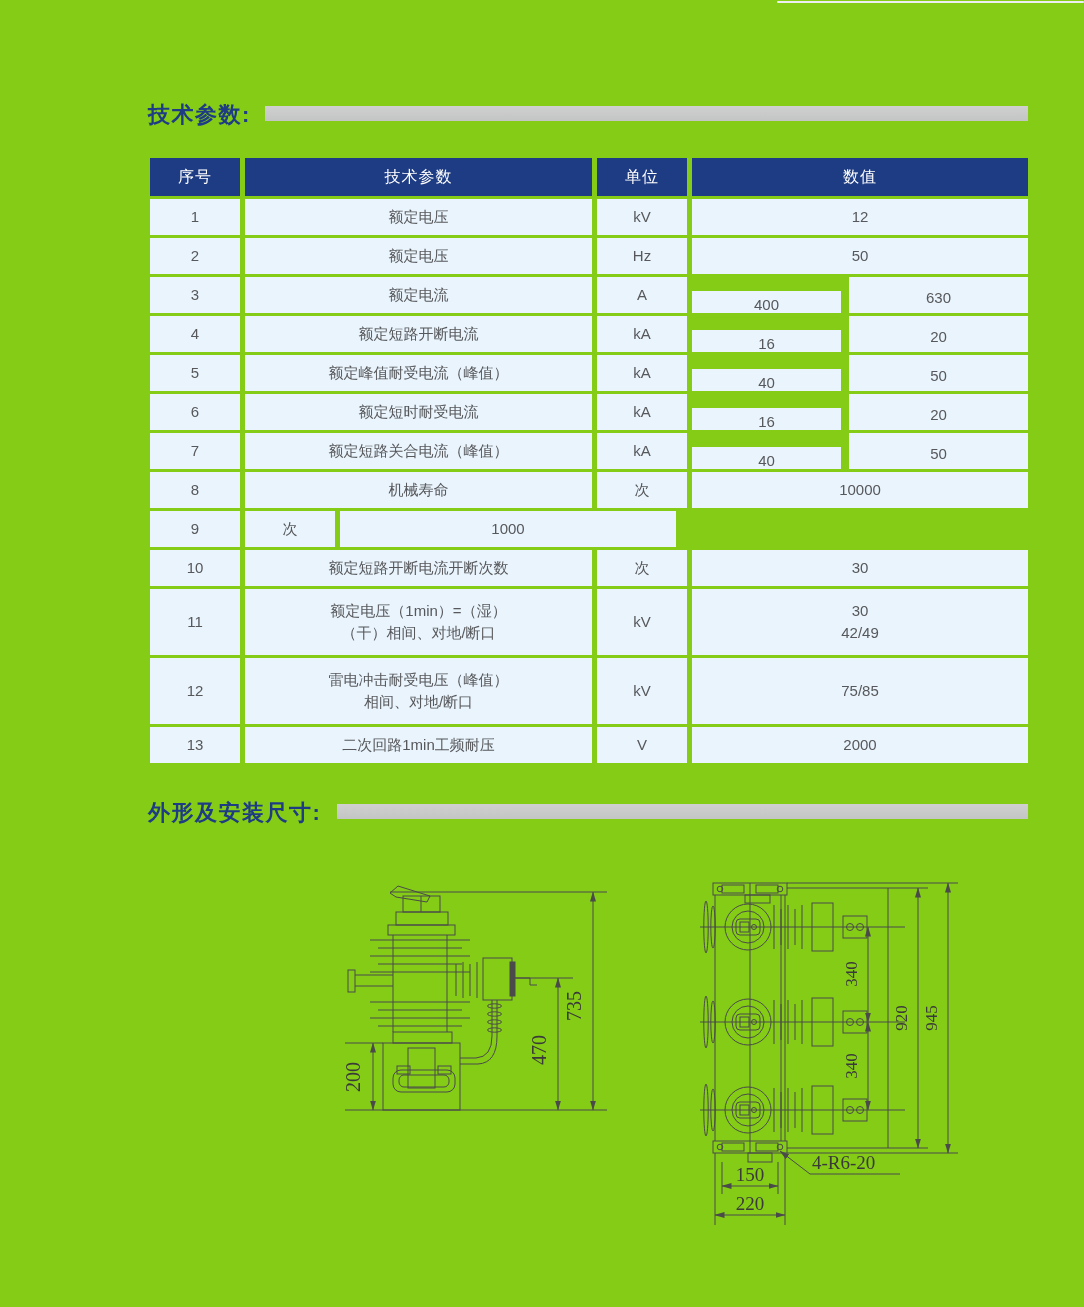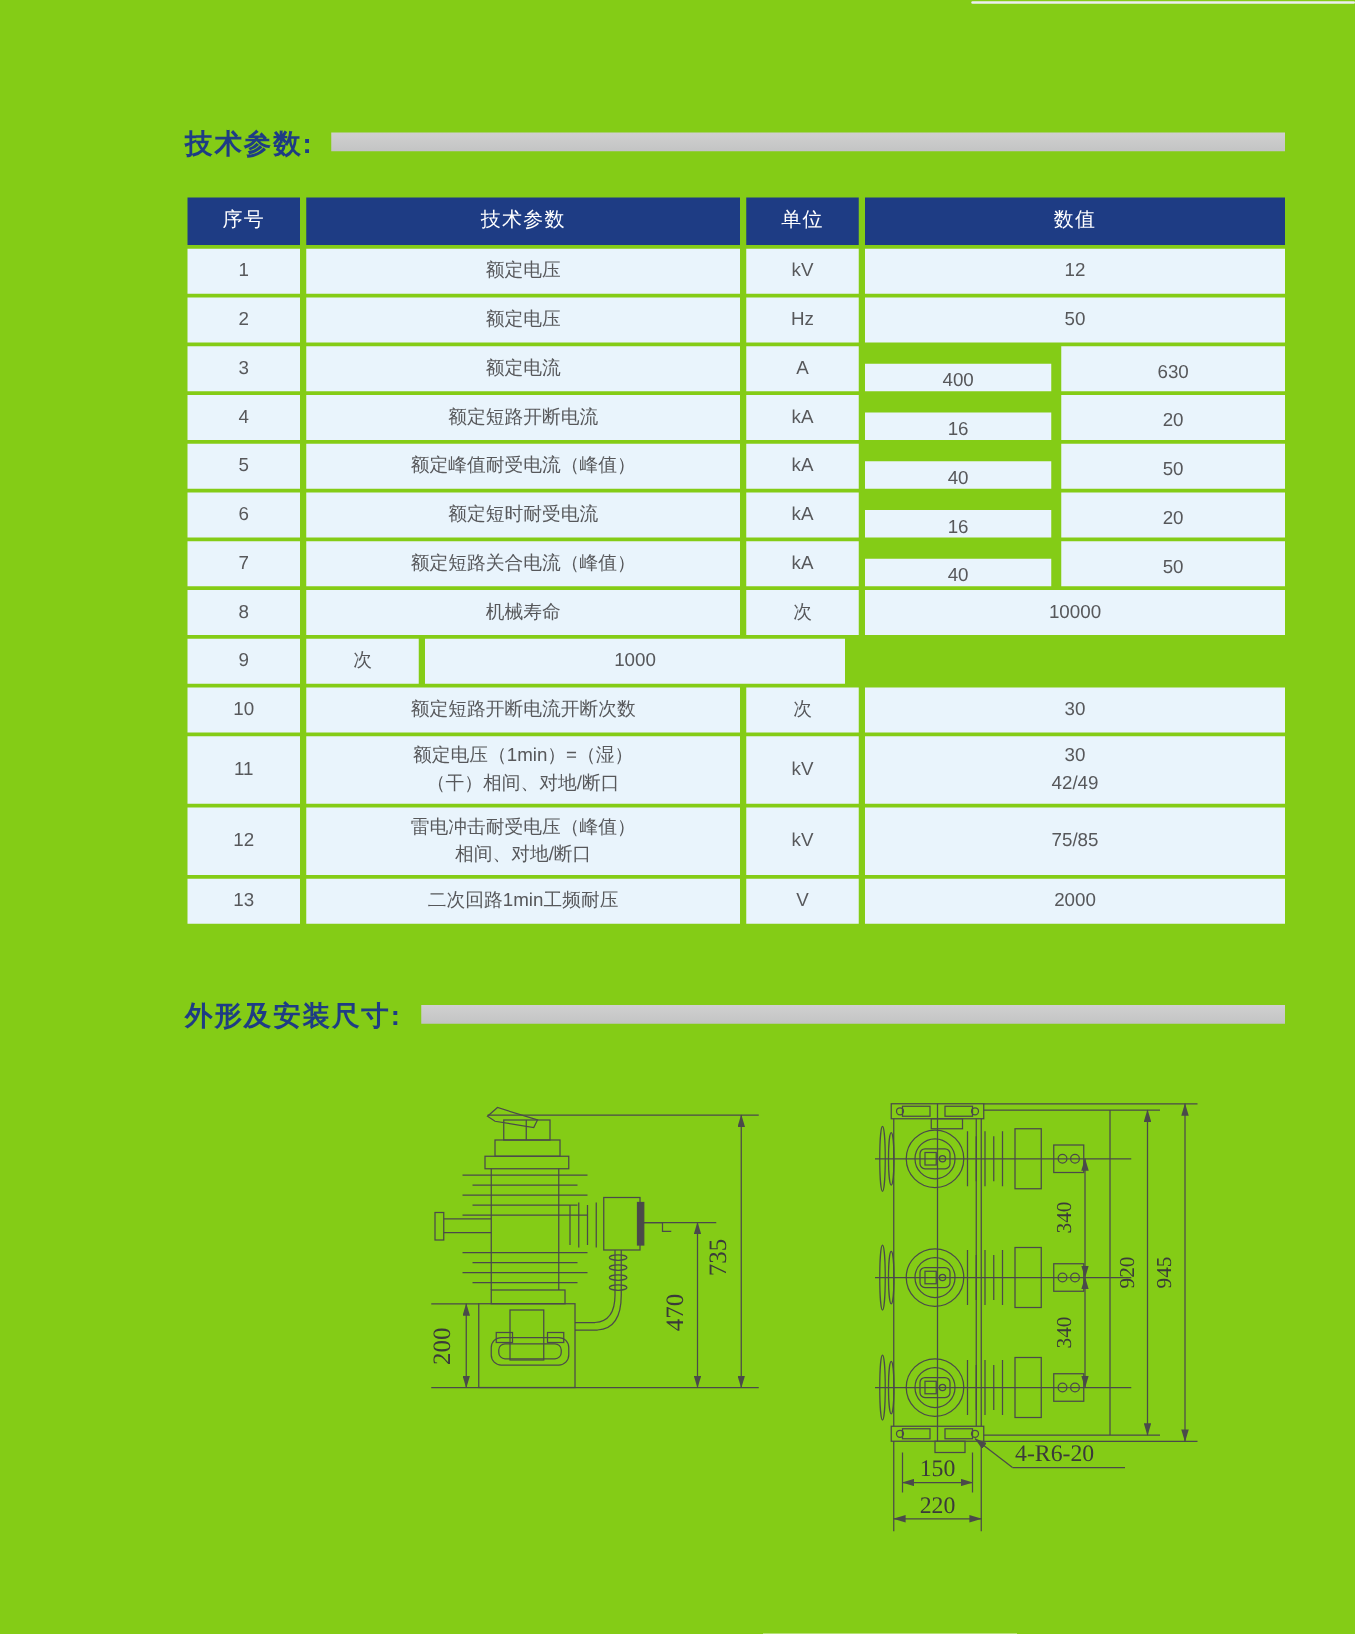--- a/index.html
+++ b/index.html
@@ -13,21 +13,21 @@
   .sec-title { position:absolute; font-weight:bold; font-size:22px; color:#1e3c84;
                letter-spacing:1.5px; white-space:nowrap; }
   .sec-bar   { position:absolute; height:15px;
                background:linear-gradient(180deg,#d0d0d0,#c3c4c4); }
 
   
   .tbl { position:absolute; left:150px; top:158px; width:878px;
          display:flex; flex-direction:column; gap:3px; }
   .trow { display:flex; gap:5px; height:36px; }
   .trow.head { height:38px; }
-  .trow.tall { height:54px; }
+  .trow.tall { height:66px; }
   .cell { display:flex; flex-direction:column; align-items:center; justify-content:center;
           background:#e9f4fc; color:#57585b; font-size:15px; line-height:1.5; text-align:center; }
   .trow.head .cell { background:#1e3c84; color:#ffffff; font-size:16px; letter-spacing:1px; }
   .c-no   { flex:0 0 90px; }
   .c-name { flex:1; }
   .c-unit { flex:0 0 90px; }
   .c-val  { flex:0 0 336px; }
   .valwrap { flex:0 0 336px; display:flex; gap:8px; background:transparent; }
   .valwrap .cell { padding-top:6px; }
   .vh-a { flex:0 0 149px;margin-top:14px; }

